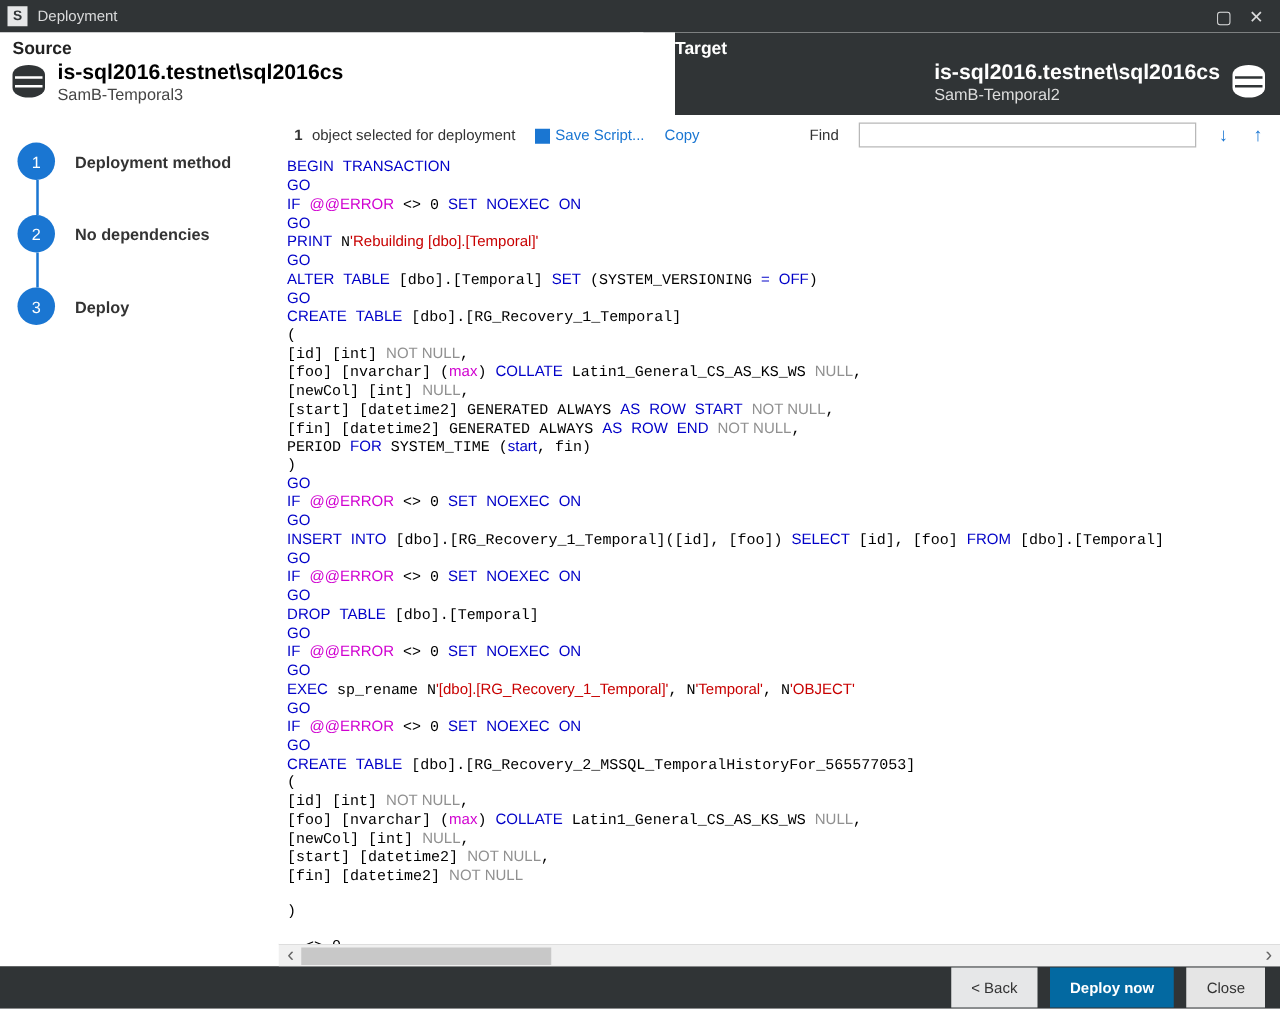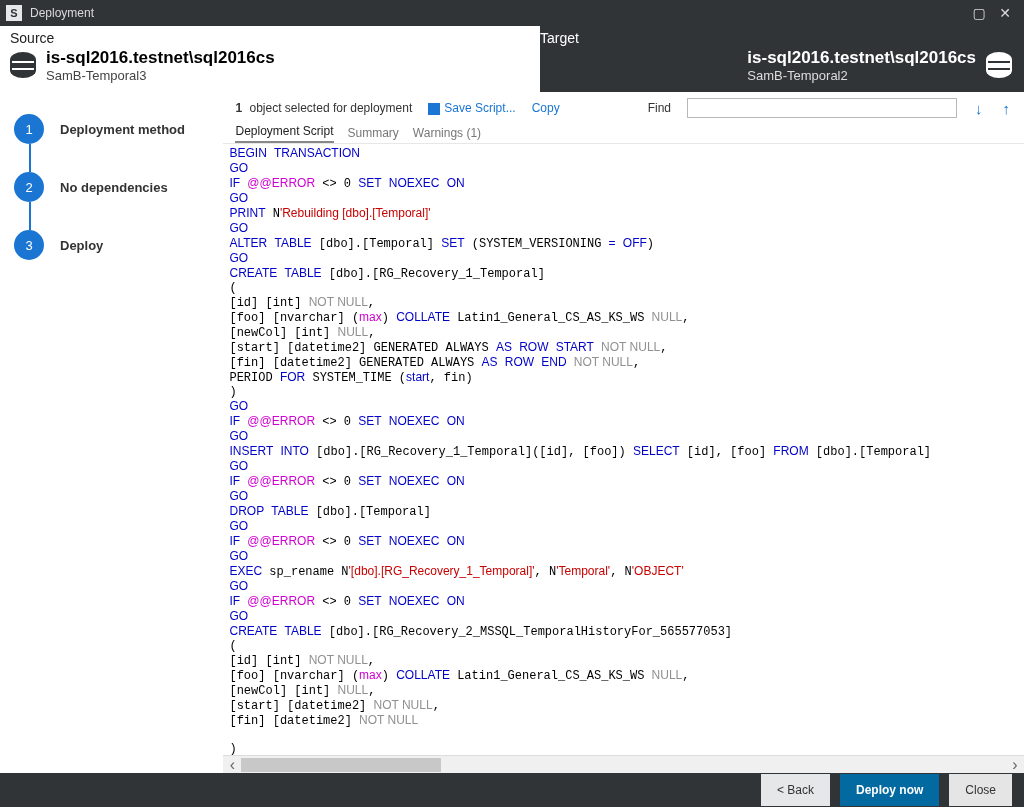--- a/index.html
+++ b/index.html
@@ -13,21 +13,21 @@
 
   .header { height: 66px; display:flex; position:relative; background:#fff; }
   .header .source { flex: 0 0 540px; position:relative; padding: 4px 10px 0 10px; }
   .header .target { flex: 1; background:#303436; color:#fff; padding:4px 12px 0 0; text-align:left; position:relative;}
   .header .arrow {
      position:absolute; left:-36px; top:0; width:36px; height:66px; overflow:hidden;
   }
   .header .arrow::before{
      content:""; position:absolute; right:0; top:-14px; border-top:47px solid transparent; border-bottom:47px solid transparent; border-left:36px solid #fff;
   }
-  .hlabel { font-weight:400; font-size:14px; color:#222;}
+  .hlabel { font-weight:700; font-size:14px; color:#222;}
   .header .target .hlabel{ color:#fff;}
   .server-row{ display:flex; align-items:flex-start; gap:10px; margin-top:2px;}
   .server-row.right{ justify-content:flex-end;}
   .db-icon{ width:26px; height:30px; margin-top:4px;}
   .db-icon .cyl{ width:26px; height:26px; border-radius:50%/30%; background:#303436; position:relative;}
   .db-icon .cyl::before, .db-icon .cyl::after{ content:""; position:absolute; left:2px; right:2px; height:2px; background:#fff;}
   .db-icon .cyl::before{ top:9px;} .db-icon .cyl::after{ top:16px;}
   .db-icon.light .cyl{ background:#fff;}
   .db-icon.light .cyl::before, .db-icon.light .cyl::after{ background:#303436;}
   .server-name{ font-size:17px; font-weight:600;}
@@ -144,25 +144,20 @@
         <span>Save Script...</span>
       </span>
       <span class="link">Copy</span>
       <span class="spacer"></span>
       <span class="find-label">Find</span>
       <input class="find" value="" style="">
       <span class="navicon">↓</span>
       <span class="navicon">↑</span>
     </div>
 
-    <div class="tabs">
-      <div class="tab active">Deployment Script</div>
-      <div class="tab">Summary</div>
-      <div class="tab">Warnings (1)</div>
-    </div>
 
     <div class="code-wrap">
       <div class="code" id="code"><span class="k">BEGIN</span> <span class="k">TRANSACTION</span>
 <span class="k">GO</span>
 <span class="k">IF</span> <span class="m">@@ERROR</span> &lt;&gt; 0 <span class="k">SET</span> <span class="k">NOEXEC</span> <span class="k">ON</span>
 <span class="k">GO</span>
 <span class="k">PRINT</span> N<span class="s">'Rebuilding [dbo].[Temporal]'</span>
 <span class="k">GO</span>
 <span class="k">ALTER</span> <span class="k">TABLE</span> [dbo].[Temporal] <span class="k">SET</span> (SYSTEM_VERSIONING <span class="k">=</span> <span class="k">OFF</span>)
 <span class="k">GO</span>

